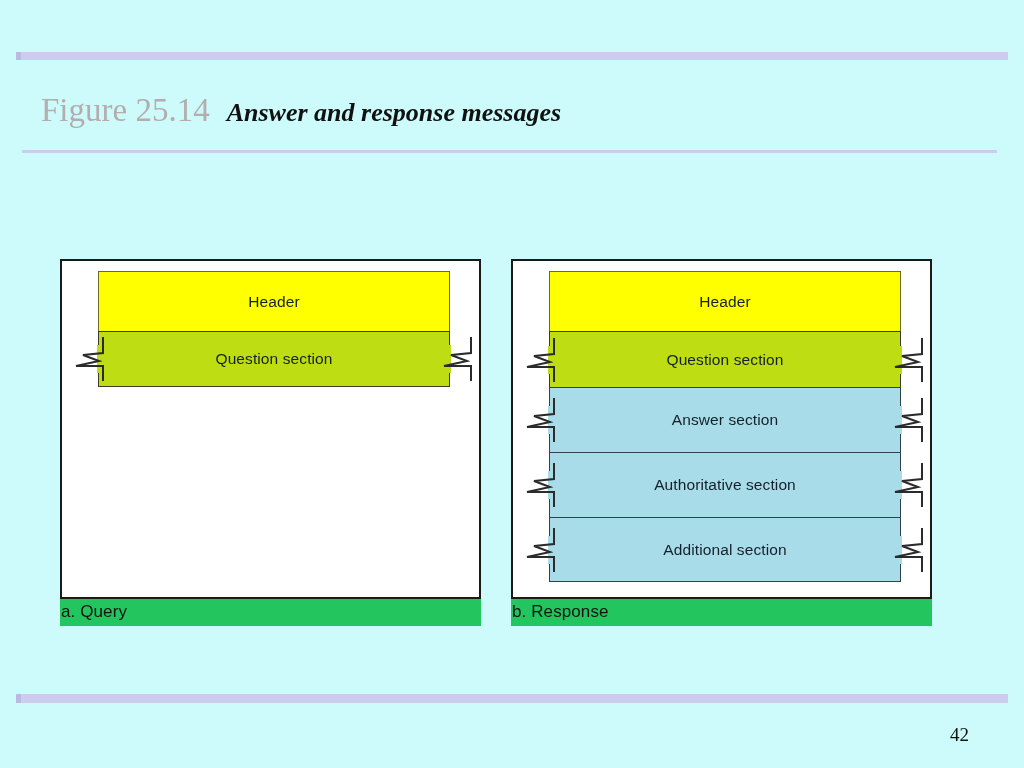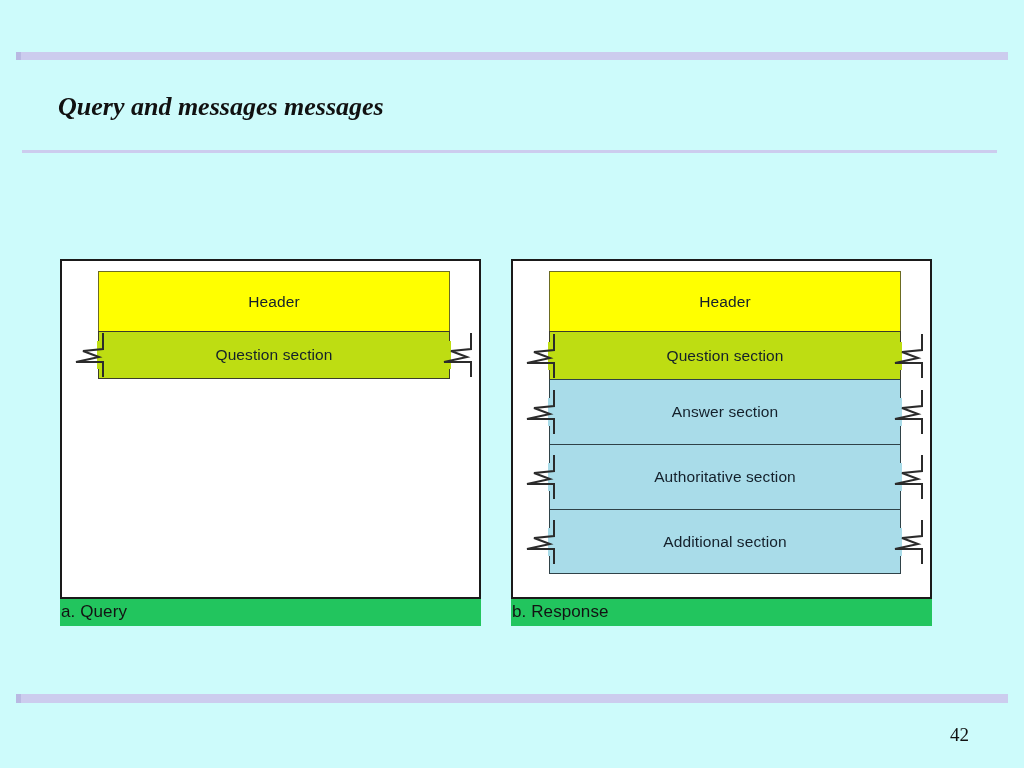--- a/index.html
+++ b/index.html
@@ -154,21 +154,21 @@
 
   .seg-label {
     font-size: 15.5px;
     color: #14202b;
     letter-spacing: 0.1px;
     position: relative;
     z-index: 3;
   }
 
   .seg.header  { height: 60px; background: #ffff00; border-color: #6b6b22; }
-  .seg.green   { height: 48px; background: #bedd12; border-color: #3b3b2a; }
+  .seg.green   { height: 56px; background: #bedd12; border-color: #3b3b2a; }
   .seg.blue    { height: 65px; background: #a9dce9; border-color: #2f4248; }
 
   
   .bolt {
     position: absolute;
     top: 50%;
     width: 34px;
     height: 46px;
     transform: translateY(-50%);
     z-index: 4;
@@ -180,21 +180,22 @@
 </style>
 </head>
 <body>
 
 <div class="slide">
 
   <div class="rule-top"></div>
   <div class="rule-top-cap"></div>
 
   <div class="title-row">
-    <span class="fig-caption">Query and messages messages</span>
+    <span class="fig-label">Figure 25.14</span>
+    <span class="fig-caption">Answer and response messages</span>
   </div>
 
   <div class="rule-mid"></div>
 
   <div class="figure" id="figure-root">
       <div class="panel-wrap left">
         <div class="panel-box">
           <div class="stack">
             <div class="seg header" style="background: rgb(255, 255, 0);">
               <span class="seg-label">Header</span>

